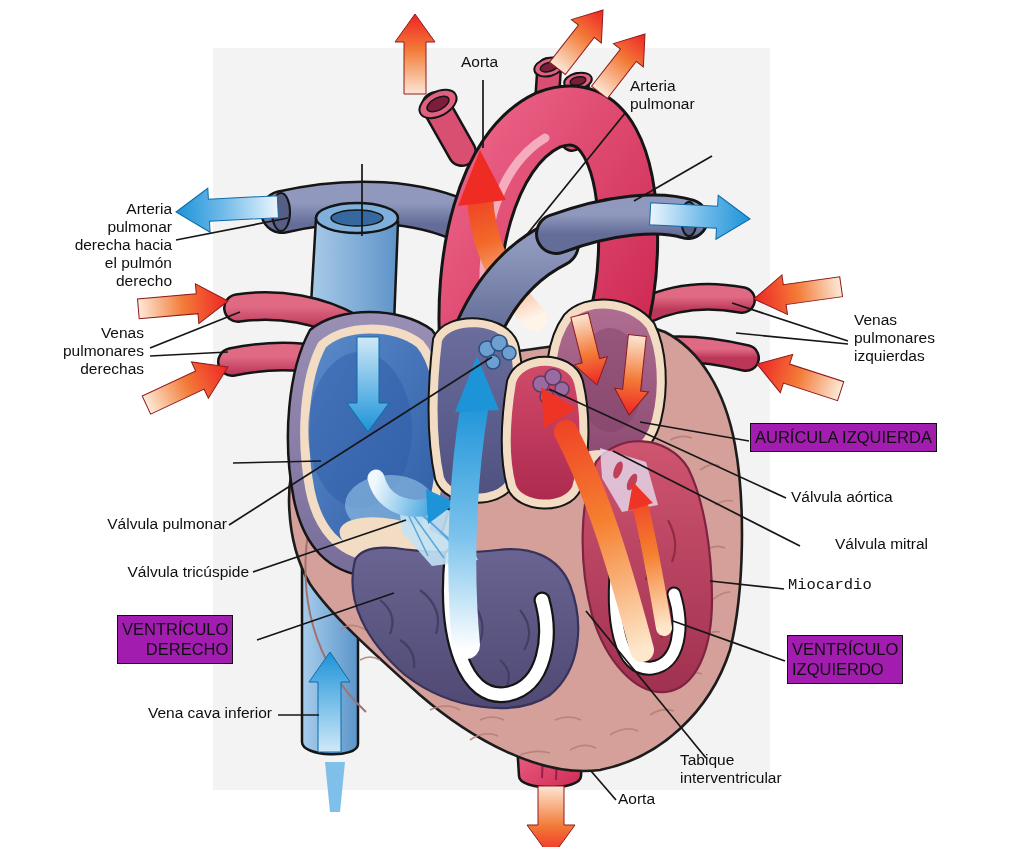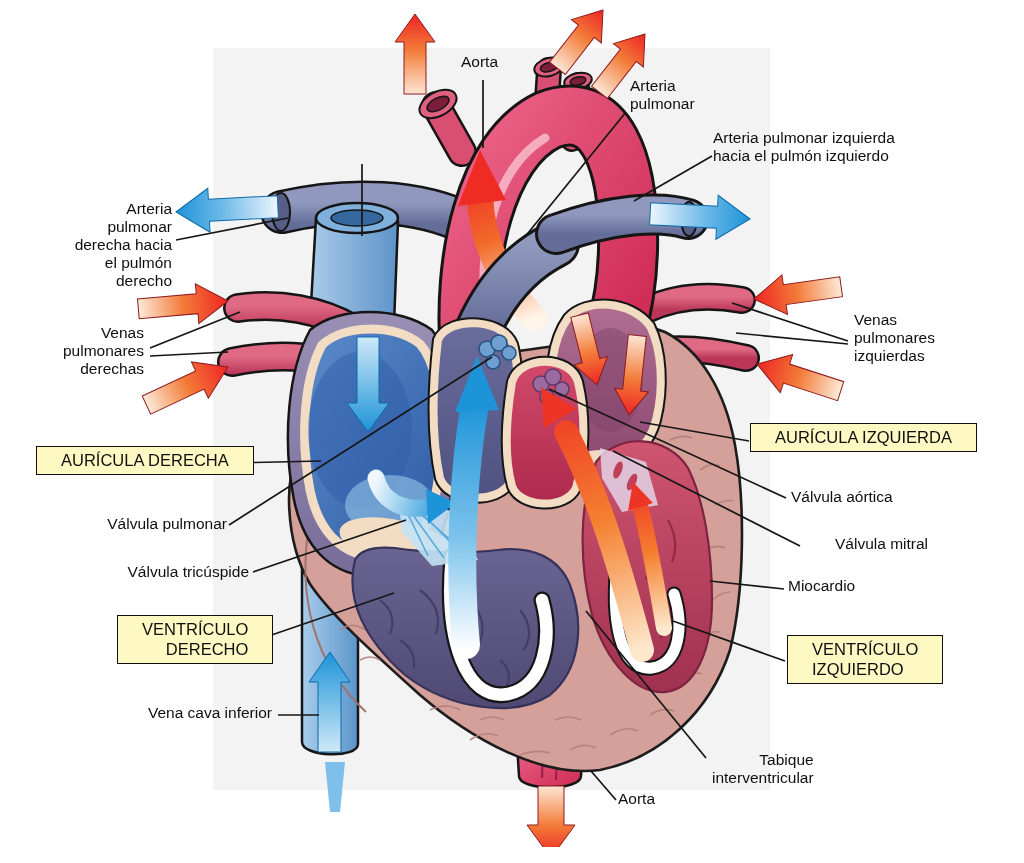--- a/index.html
+++ b/index.html
@@ -4,21 +4,21 @@
 <style>
   html,body{margin:0;padding:0;background:#ffffff;}
   #stage{position:relative;width:1024px;height:847px;overflow:hidden;background:#ffffff;
          font-family:"Liberation Sans",sans-serif;}
   #art{position:absolute;left:0;top:0;}
   .lbl{position:absolute;font:15.5px/1.16 "Liberation Sans",sans-serif;color:#0f0f0f;
        white-space:pre-line;}
   .ta-r{text-align:right;}
   .ta-c{text-align:center;}
   .lbl-box{position:absolute;font:16.5px/1.22 "Liberation Sans",sans-serif;color:#0f0f0f;
-       border:1.6px solid #101010;background:#fef9c3;padding:3px 24px 4px;white-space:pre-line;}
+       border:1.6px solid #101010;background:#a21caf;padding:3px 4px 4px;white-space:pre-line;}
 </style>
 </head>
 <body>
 
 <div id="stage">
 
 <svg id="art" width="1024" height="863" viewBox="0 0 1024 863">
   <defs>
     <linearGradient id="gAorta" x1="0" y1="0" x2="1" y2="1">
       <stop offset="0" stop-color="#ec6488"></stop>
@@ -405,42 +405,39 @@
     <line x1="785" y1="661" x2="673" y2="621"></line>
     <line x1="278" y1="715" x2="319" y2="715"></line>
     <line x1="706" y1="758" x2="586" y2="611"></line>
     <line x1="616" y1="800" x2="591" y2="771"></line>
   </g>
 </svg>
 
 <div class="lbl" style="left:461px;top:53px;">Aorta</div>
 <div class="lbl" style="left:630px;top:77px;">Arteria
 pulmonar</div>
-<div class="lbl" style="left:713px;top:129px;">Arteria pulmonar izquierda
-hacia el pulmón izquierdo</div>
 <div class="lbl ta-r" style="right:852px;top:200px;">Arteria
 pulmonar
 derecha hacia
 el pulmón
 derecho</div>
 <div class="lbl ta-r" style="right:880px;top:324px;">Venas
 pulmonares
 derechas</div>
 <div class="lbl" style="left:854px;top:311px;">Venas
 pulmonares
 izquierdas</div>
-<div class="lbl-box" style="left:36px;top:446px;">AURÍCULA DERECHA</div>
 <div class="lbl-box" style="left:750px;top:423px;">AURÍCULA IZQUIERDA</div>
 <div class="lbl ta-r" style="right:797px;top:515px;">Válvula pulmonar</div>
 <div class="lbl" style="left:791px;top:488px;text-align:right;">Válvula aórtica</div>
 <div class="lbl" style="left:802px;top:535px;margin-left:33px;">Válvula mitral</div>
 <div class="lbl ta-r" style="right:775px;top:563px;">Válvula tricúspide</div>
-<div class="lbl" style="left:788px;top:577px;">Miocardio</div>
+<div class="lbl" style="left:788px;top:577px;font-family:Liberation Mono, monospace;">Miocardio</div>
 <div class="lbl-box ta-r" style="left:117px;top:615px;">VENTRÍCULO
 DERECHO</div>
 <div class="lbl-box" style="left:787px;top:635px;">VENTRÍCULO
 IZQUIERDO</div>
 <div class="lbl ta-r" style="right:752px;top:704px;text-align:right;">Vena cava inferior</div>
-<div class="lbl" style="left:712px;top:751px;text-align:right;">Tabique
+<div class="lbl" style="left:680px;top:751px;">Tabique
 interventricular</div>
 <div class="lbl" style="left:618px;top:790px;">Aorta</div>
 
 </div>
 
 </body></html>

